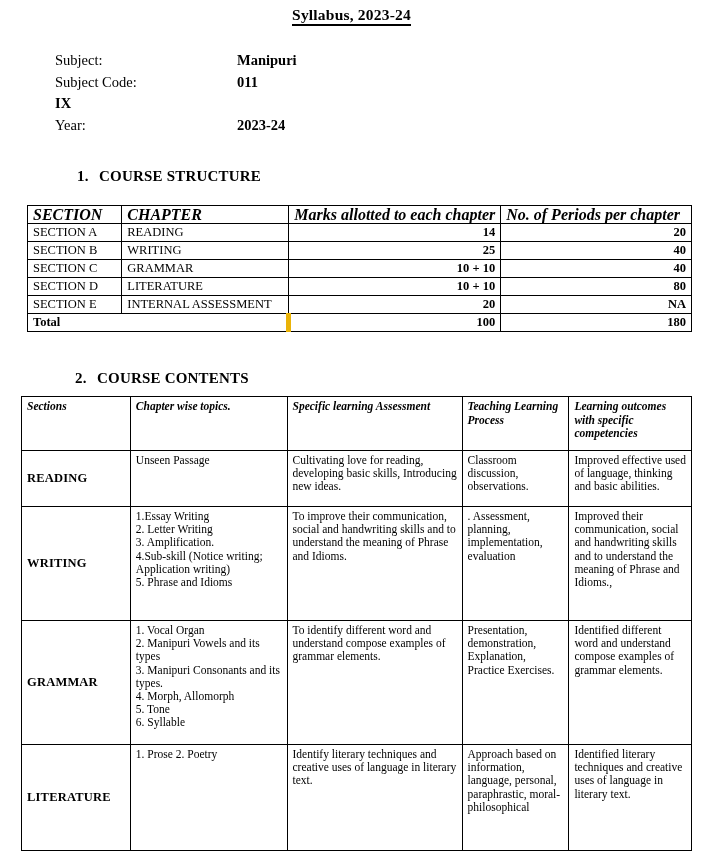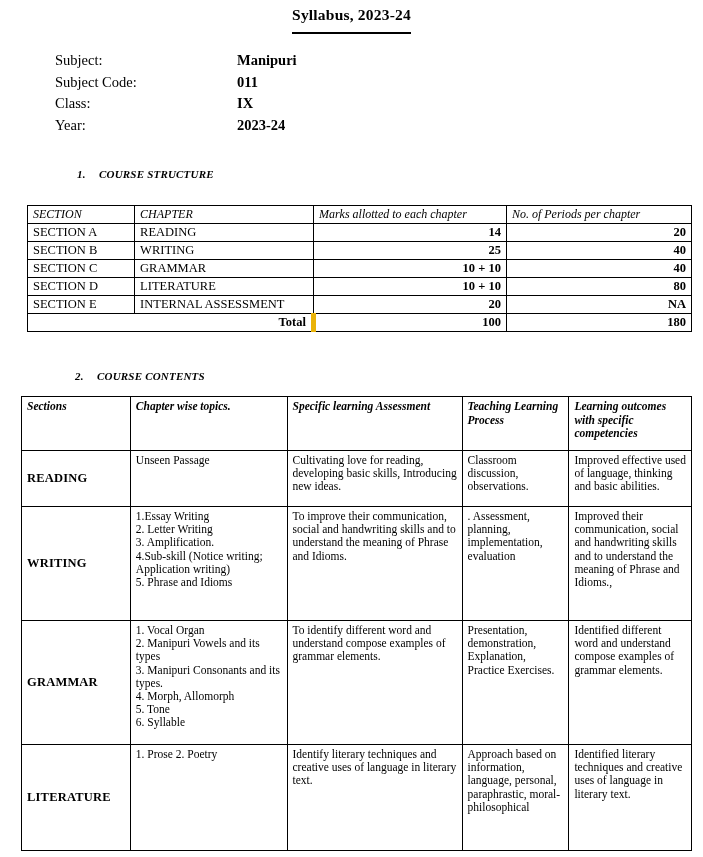--- a/index.html
+++ b/index.html
@@ -27,21 +27,21 @@
     left: 0;
     top: 6px;
     width: 703px;
     text-align: center;
     font-size: 15.5px;
     font-weight: bold;
     letter-spacing: 0.2px;
   }
   .doc-title span {
     border-bottom: 2px solid #000;
-    padding-bottom: 9px;
+    padding-bottom: 1px;
   }
 
   
   .meta {
     position: absolute;
     left: 55px;
     top: 50px;
     width: 420px;
   }
   .meta-row {
@@ -55,24 +55,23 @@
     flex: 0 0 182px;
     font-weight: normal;
   }
   .meta-value {
     font-weight: bold;
   }
 
   
   .section-head {
     position: absolute;
-    font-size: 11px;
+    font-size: 15px;
     font-weight: bold;
     letter-spacing: 0.2px;
-    font-style: italic;
   }
   .section-head .num {
     display: inline-block;
     width: 22px;
   }
   #sec1 { left: 77px; top: 168px; }
   #sec2 { left: 75px; top: 370px; }
 
   
   table {
@@ -97,34 +96,34 @@
     height: 17px;
     line-height: 17px;
     padding: 0 5px;
     vertical-align: middle;
     font-size: 12.5px;
     white-space: nowrap;
     overflow: hidden;
   }
   #tbl-structure .hdr {
     font-style: italic;
-    font-weight: normal;
-    font-size: 12px;
+    font-weight: bold;
+    font-size: 16px;
     margin-left: 19px;
   }
   #tbl-structure .bodycell {
     font-weight: normal;
     font-size: 12.5px;
   }
   #tbl-structure .num {
     text-align: right;
     font-weight: bold;
   }
   #tbl-structure .total-label {
-    text-align: right;
+    text-align: left;
     font-weight: bold;
     border-right: 5px solid #eab308;
   }
   .c1 { width: 107px; }
   .c2 { width: 176px; }
   .c3 { width: 192px; }
   .c4 { width: 190px; }
 
   
   #tbl-contents {
@@ -176,21 +175,20 @@
   <div class="meta">
     <div class="meta-row">
       <div class="meta-label">Subject:</div>
       <div class="meta-value">Manipuri</div>
     </div>
     <div class="meta-row">
       <div class="meta-label">Subject Code:</div>
       <div class="meta-value">011</div>
     </div>
     <div class="meta-row">
-      <div class="meta-label">Class:</div>
       <div class="meta-value">IX</div>
     </div>
     <div class="meta-row">
       <div class="meta-label">Year:</div>
       <div class="meta-value">2023-24</div>
     </div>
   </div>
 
   <div class="section-head" id="sec1">
     <span class="num">1.</span><span>COURSE STRUCTURE</span>

